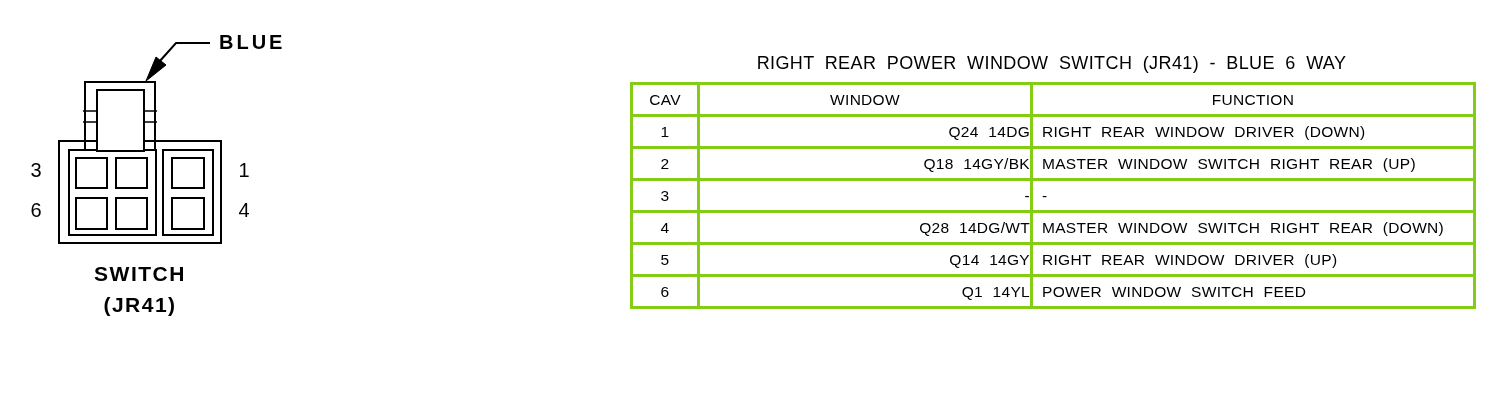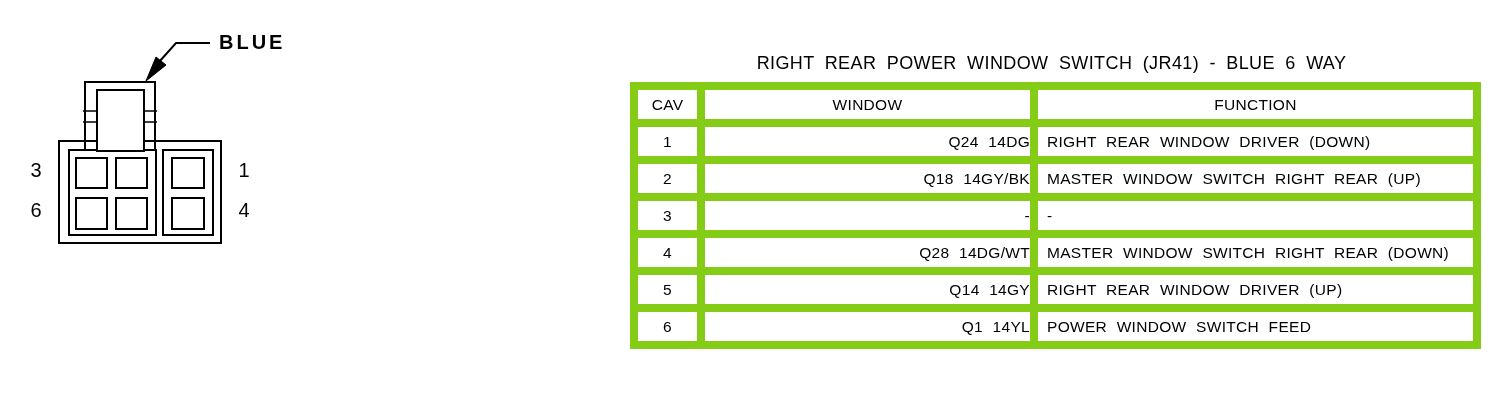--- a/index.html
+++ b/index.html
@@ -73,21 +73,21 @@
   }
   .pinout-table {
     position: absolute;
     left: 630px;
     top: 82px;
     width: 843px;
     border-collapse: collapse;
     table-layout: fixed;
   }
   .pinout-table td, .pinout-table th {
-    border: 8px solid #84cc16;
+    border: 3px solid #84cc16;
     height: 29px;
     font-size: 15.5px;
     font-weight: 400;
     letter-spacing: 0.3px;
     word-spacing: 5px;
     padding: 0;
     white-space: nowrap;
     overflow: hidden;
   }
   .pinout-table th { text-align: center; }
@@ -127,20 +127,22 @@
 </svg>
 
 <div class="wire-color-label">BLUE</div>
 
 <div class="pin-label pin-left-top">3</div>
 <div class="pin-label pin-left-bottom">6</div>
 <div class="pin-label pin-right-top">1</div>
 <div class="pin-label pin-right-bottom">4</div>
 
 <div class="connector-caption">
+  <div>SWITCH</div>
+  <div>(JR41)</div>
 </div>
 
 <div class="table-title">RIGHT REAR POWER WINDOW SWITCH (JR41) - BLUE 6 WAY</div>
 
 <table class="pinout-table">
   <colgroup>
     <col style="width:67px">
     <col style="width:333px">
     <col style="width:443px">
   </colgroup>

